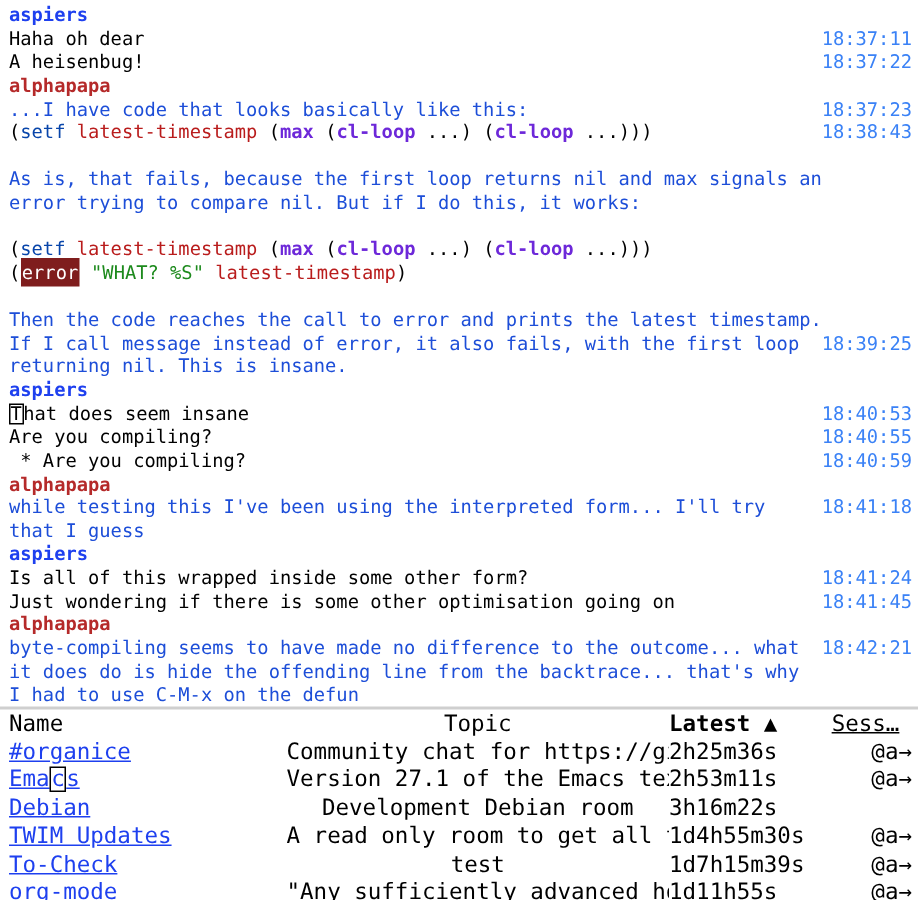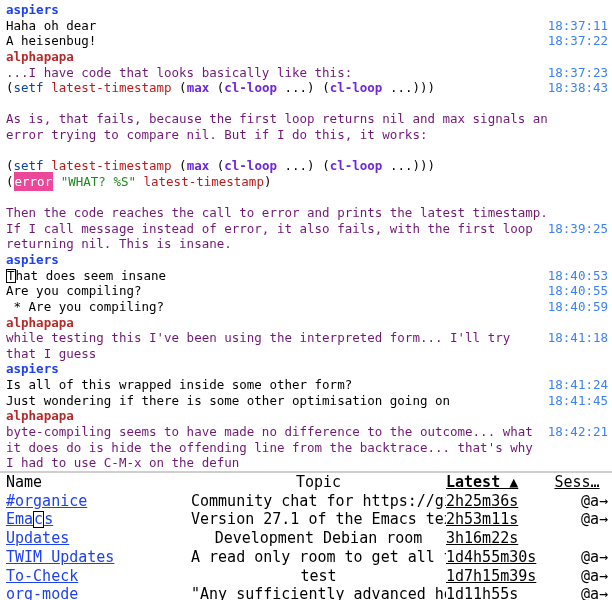--- a/index.html
+++ b/index.html
@@ -35,23 +35,23 @@
     font-size: 12.5px;
     padding-left: 8px;
     text-align: right;
     min-width: 60px;
   }
   .nick { font-weight: bold; color: #1e40ef; }
   .nick.alt { color: #b52a2a; }
   .kw-setf { color: #0845aa; }
   .kw-var  { color: #b91c1c; }
   .kw-fn   { color: #6d28d9; font-weight: bold; }
-  .kw-err-hl { background:#ec4899; color:#fff; padding:2px 1px; }
+  .kw-err-hl { background:#7f1d1d; color:#fff; padding:2px 1px; }
   .kw-str  { color: #1d8a1d; }
-  .narr { color: #701a75; }
+  .narr { color: #1d4ed8; }
   .box-cursor { border:1px solid #000; display:inline-block; line-height:1; padding:0 0px; }
   .modeline {
     background: #cfcfcf;
     color: #000;
     font-size: 12.5px;
     padding: 1px 4px;
     white-space: pre;
     overflow: hidden;
   }
   .rooms-pane {
@@ -59,21 +59,21 @@
     padding: 0 4px 0 6px;
   }
   .rooms-header, .rooms-row {
     display: flex;
     font-size: 15px;
     white-space: nowrap;
   }
   .rooms-header { color: #000; }
   .col-name  { width: 185px; overflow: hidden; }
   .col-topic { width: 255px; overflow: hidden; text-align: center; }
-  .col-latest{ width: 100px; overflow: hidden; text-decoration: underline; }
+  .col-latest{ width: 100px; overflow: hidden; }
   .col-sess  { flex: 1 1 auto; overflow: hidden; text-align: left; }
   .rooms-header .col-sess { text-align: center; text-decoration: underline; }
   .rooms-row .col-sess { text-align: right; }
   .link { color: #1e40ef; text-decoration: underline; }
 </style>
 </head>
 <body>
 
 <div class="chat-pane" id="chat-pane">
     <div class="msg-row">
@@ -191,21 +191,21 @@
       <span class="col-latest">2h25m36s</span>
       <span class="col-sess">@a→</span>
     </div>
     <div class="rooms-row">
       <span class="col-name"><span class="link">Ema<span class="box-cursor">c</span>s</span></span>
       <span class="col-topic">Version 27.1 of the Emacs text e...</span>
       <span class="col-latest">2h53m11s</span>
       <span class="col-sess">@a→</span>
     </div>
     <div class="rooms-row">
-      <span class="col-name"><span class="link">Updates</span></span>
+      <span class="col-name"><span class="link">Debian</span></span>
       <span class="col-topic">Development Debian room</span>
       <span class="col-latest">3h16m22s</span>
       <span class="col-sess"></span>
     </div>
     <div class="rooms-row">
       <span class="col-name"><span class="link">TWIM Updates</span></span>
       <span class="col-topic">A read only room to get all the ...</span>
       <span class="col-latest">1d4h55m30s</span>
       <span class="col-sess">@a→</span>
     </div>

